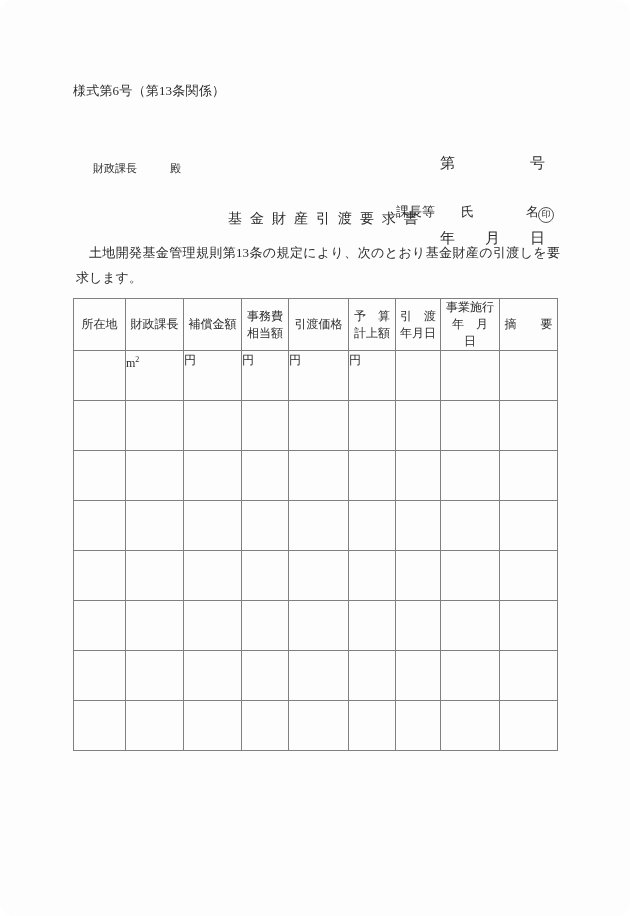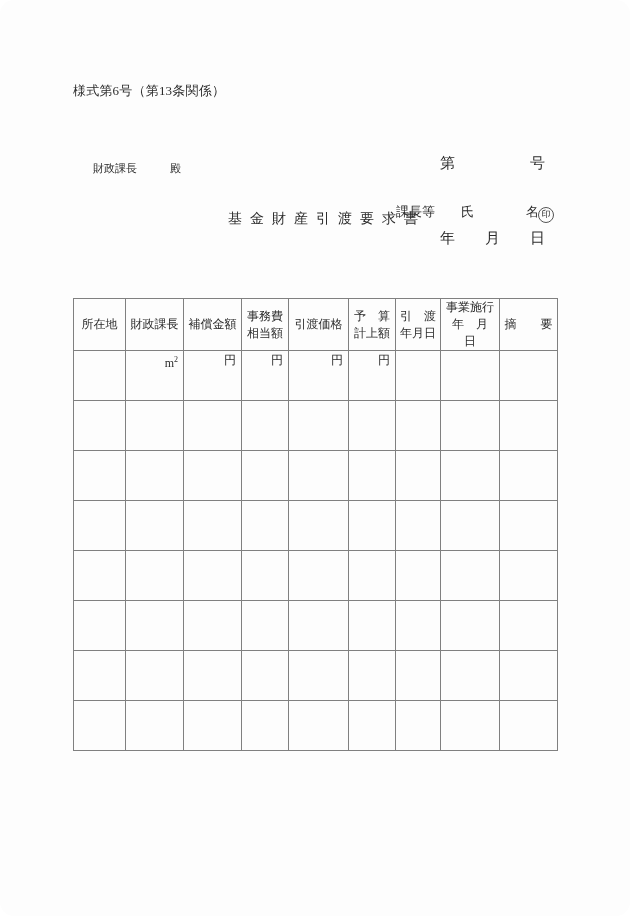--- a/index.html
+++ b/index.html
@@ -129,21 +129,20 @@
   table.form-table thead th .l2 {
     display: block;
   }
 
   table.form-table tbody td {
     height: 49px;
     vertical-align: top;
   }
   .unit {
     display: block;
-    text-align: right;
     padding: 2px 5px 0 0;
     font-size: 12px;
     line-height: 14px;
   }
   .unit sup {
     font-size: 8px;
     vertical-align: super;
   }
 
   
@@ -170,20 +169,21 @@
   </div>
 
   <div class="addressee">財政課長　　　殿</div>
 
   <div class="signer">
     <span>課長等　　氏　　　　名</span><span class="seal">印</span>
   </div>
 
   <div class="doc-title">基金財産引渡要求書</div>
 
+  <div class="body-text">土地開発基金管理規則第13条の規定により、次のとおり基金財産の引渡しを要求します。</div>
 
   <div class="tbl-wrap">
     <table class="form-table">
       <colgroup>
         <col class="c1">
           <col class="c2">
           <col class="c3">
           <col class="c4">
           <col class="c5">
         <col class="c6">

